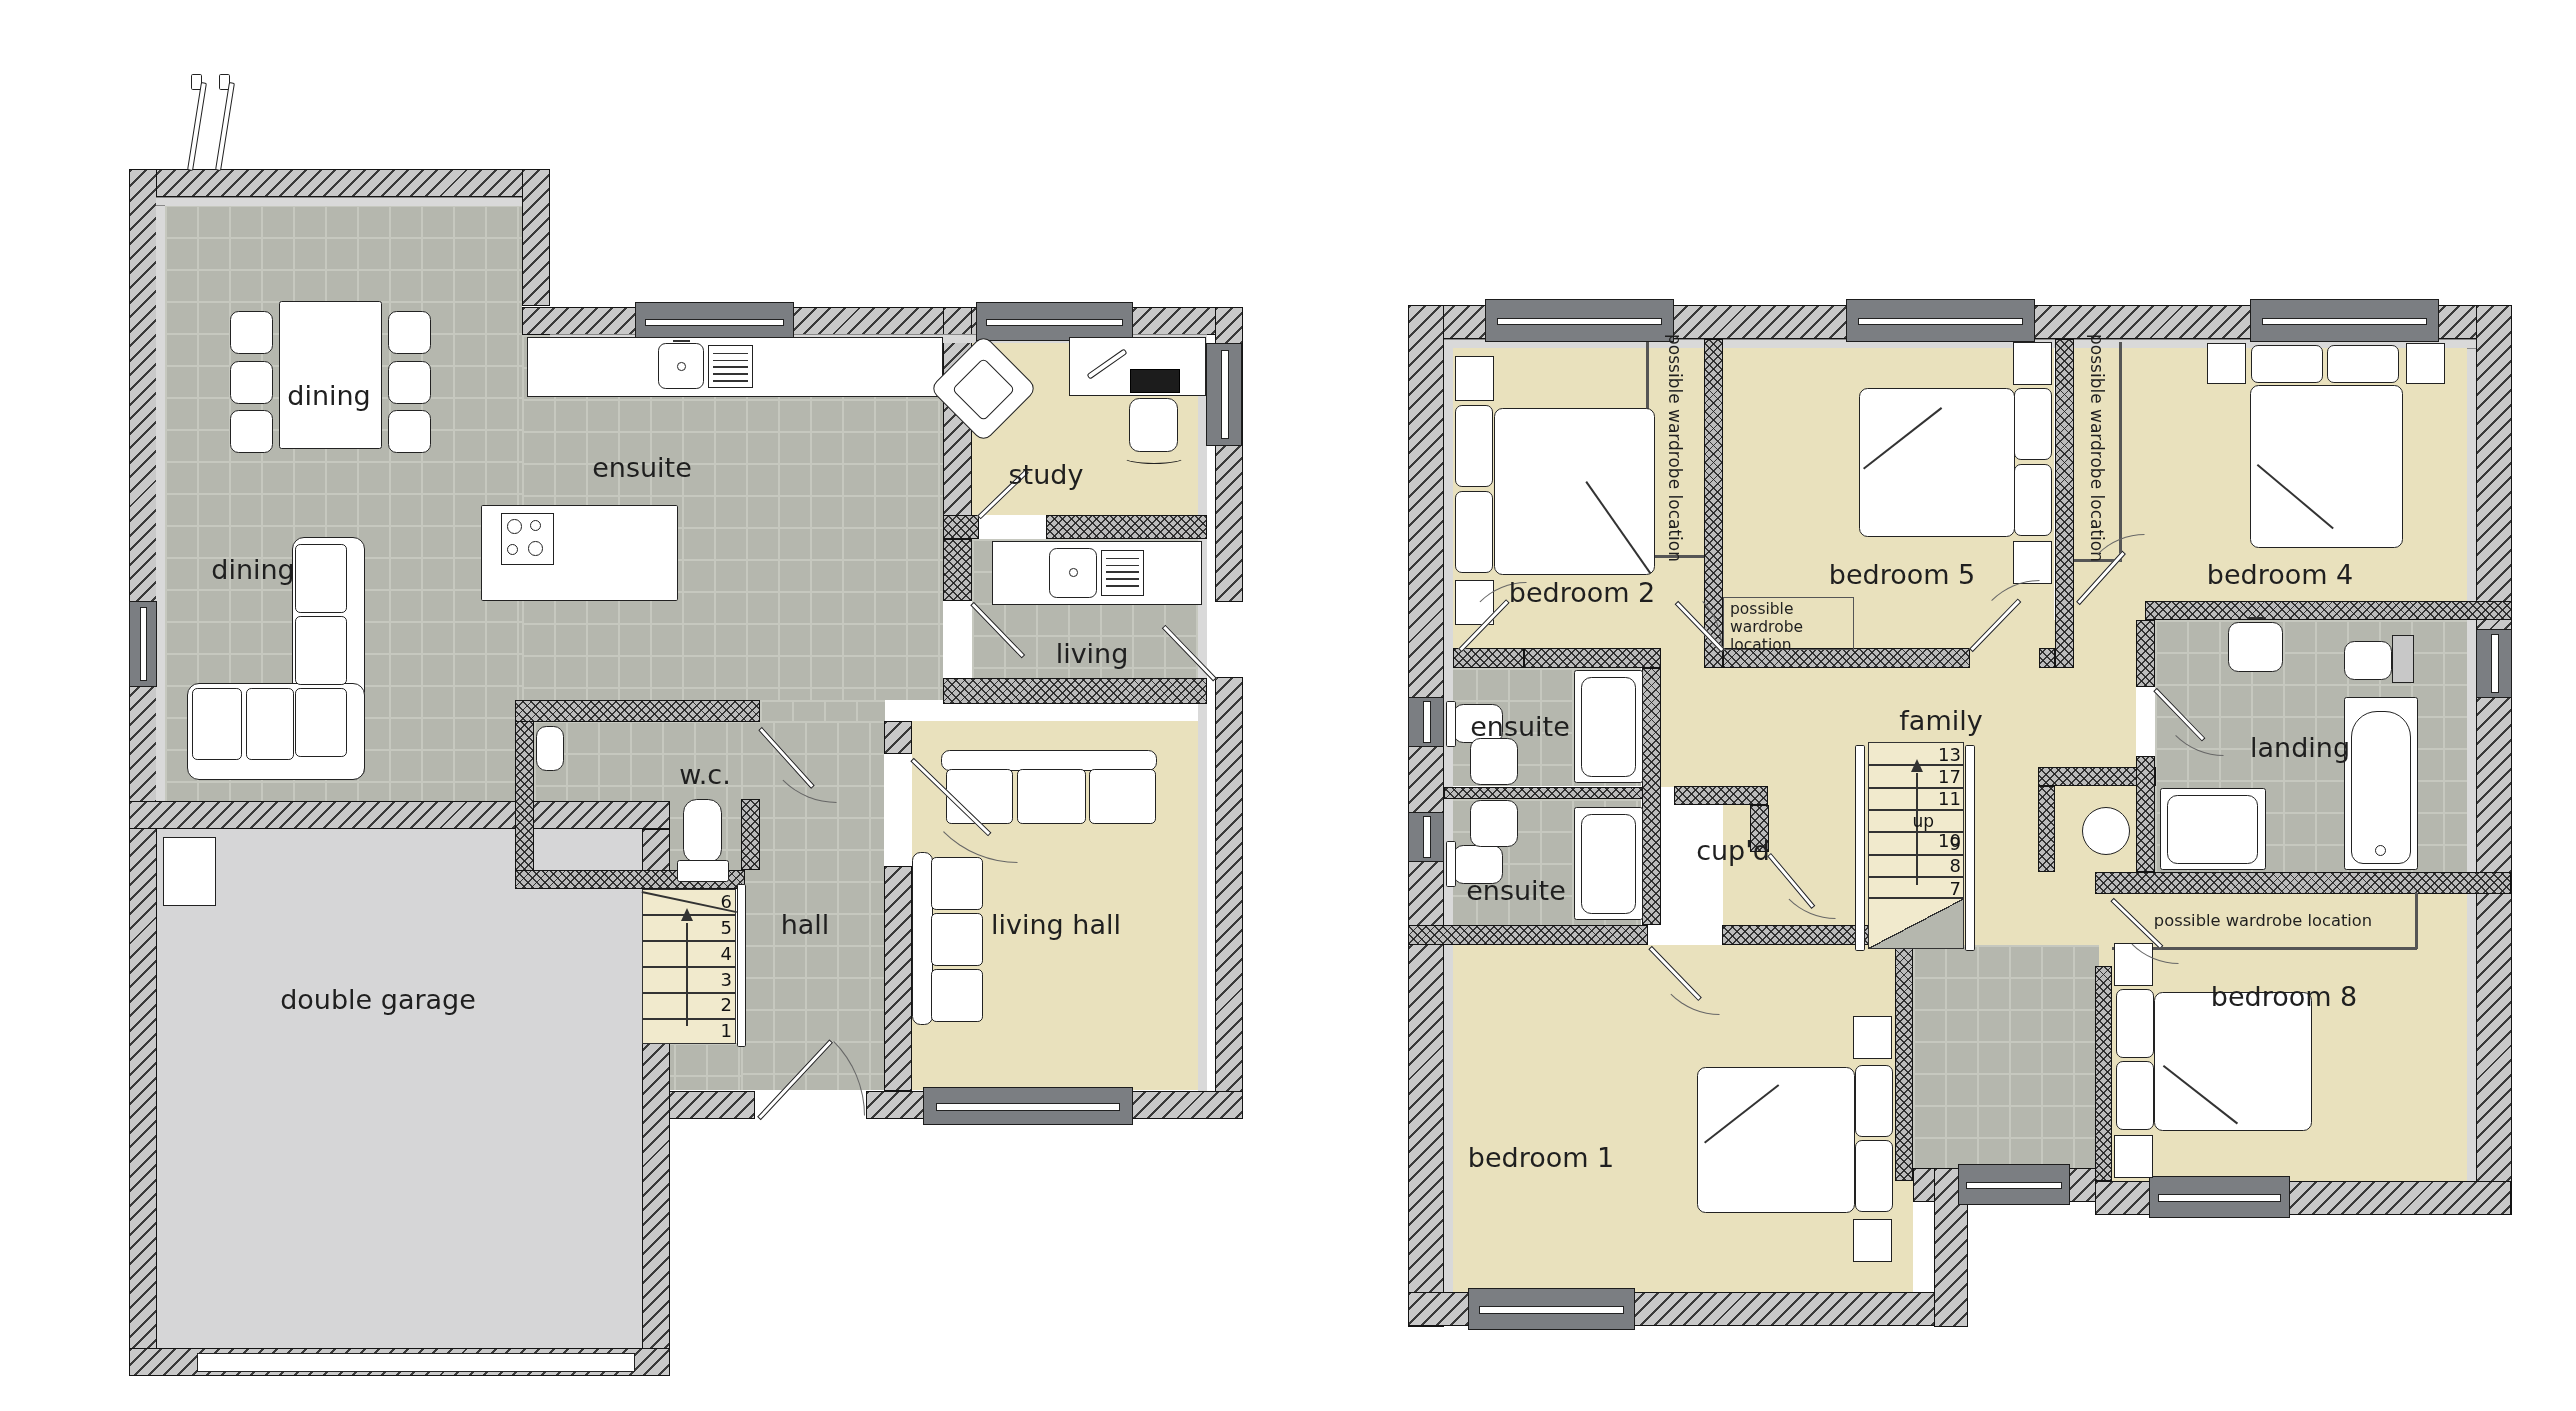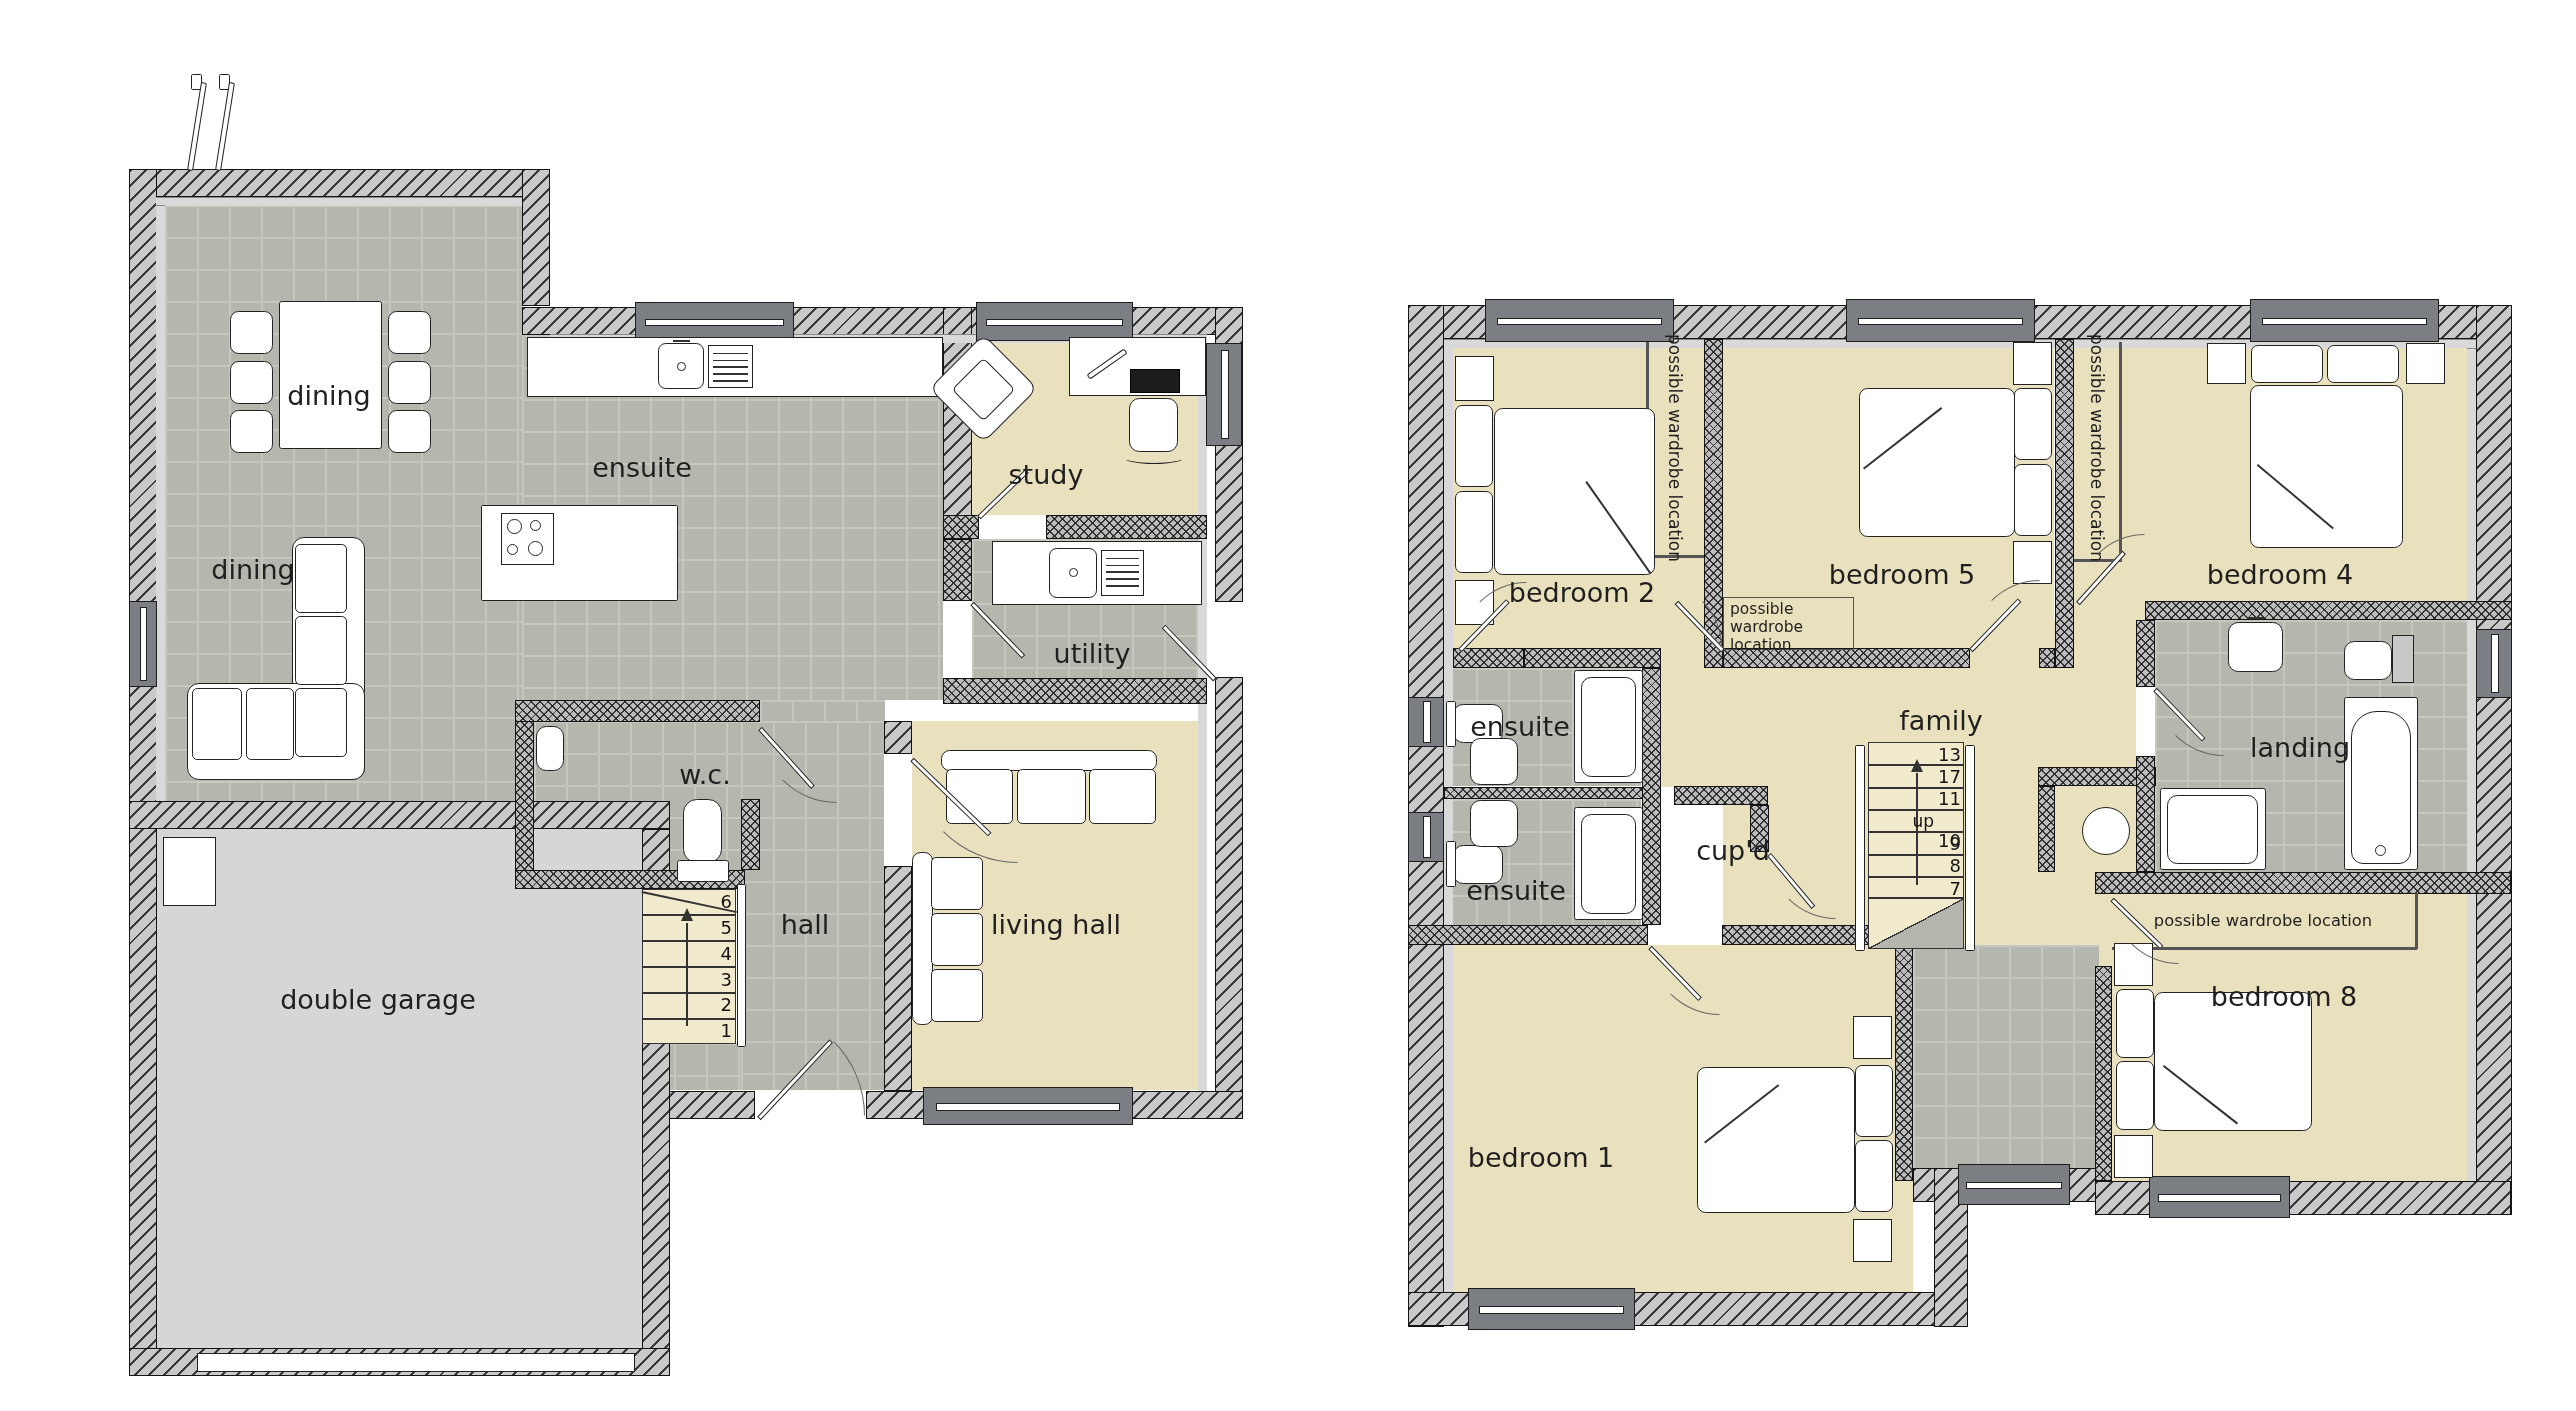--- a/index.html
+++ b/index.html
@@ -193,21 +193,21 @@
   <div class="abs leaf" style="left:979px;top:515px;width:67px;transform:rotate(-44deg);"></div>
   <div class="abs leaf" style="left:972px;top:601px;width:74px;transform:rotate(46deg);"></div>
   <div class="abs leaf" style="left:1215px;top:677px;width:74px;transform:rotate(-134deg);"></div>
   <div class="abs leaf" style="left:759px;top:1116px;width:106px;transform:rotate(-47deg);"></div>
   <div class="abs arc" style="left:759px;top:1010px;width:106px;height:106px;border-color:transparent #666 transparent transparent;border-radius:0 100% 0 0;"></div>
 
   <div class="lbl" style="left:329px;top:395px;">dining</div>
   <div class="lbl" style="left:253px;top:569px;">dining</div>
   <div class="lbl" style="left:642px;top:467px;">ensuite</div>
   <div class="lbl" style="left:1046px;top:474px;">study</div>
-  <div class="lbl" style="left:1092px;top:653px;">utility</div>
+  <div class="lbl" style="left:1092px;top:653px;">living</div>
   <div class="lbl" style="left:705px;top:774px;">w.c.</div>
   <div class="lbl" style="left:805px;top:924px;">hall</div>
   <div class="lbl" style="left:1056px;top:924px;">living hall</div>
   <div class="lbl" style="left:378px;top:999px;">double garage</div>
 
   <div class="abs fl-beige" style="left:1453px;top:339px;width:252px;height:329px;"></div>
   <div class="abs fl-beige" style="left:1723px;top:339px;width:331px;height:329px;"></div>
   <div class="abs fl-beige" style="left:2074px;top:339px;width:402px;height:281px;"></div>
   <div class="abs fl-beige" style="left:1723px;top:620px;width:413px;height:325px;"></div>
   <div class="abs fl-beige" style="left:1661px;top:668px;width:63px;height:119px;"></div>

